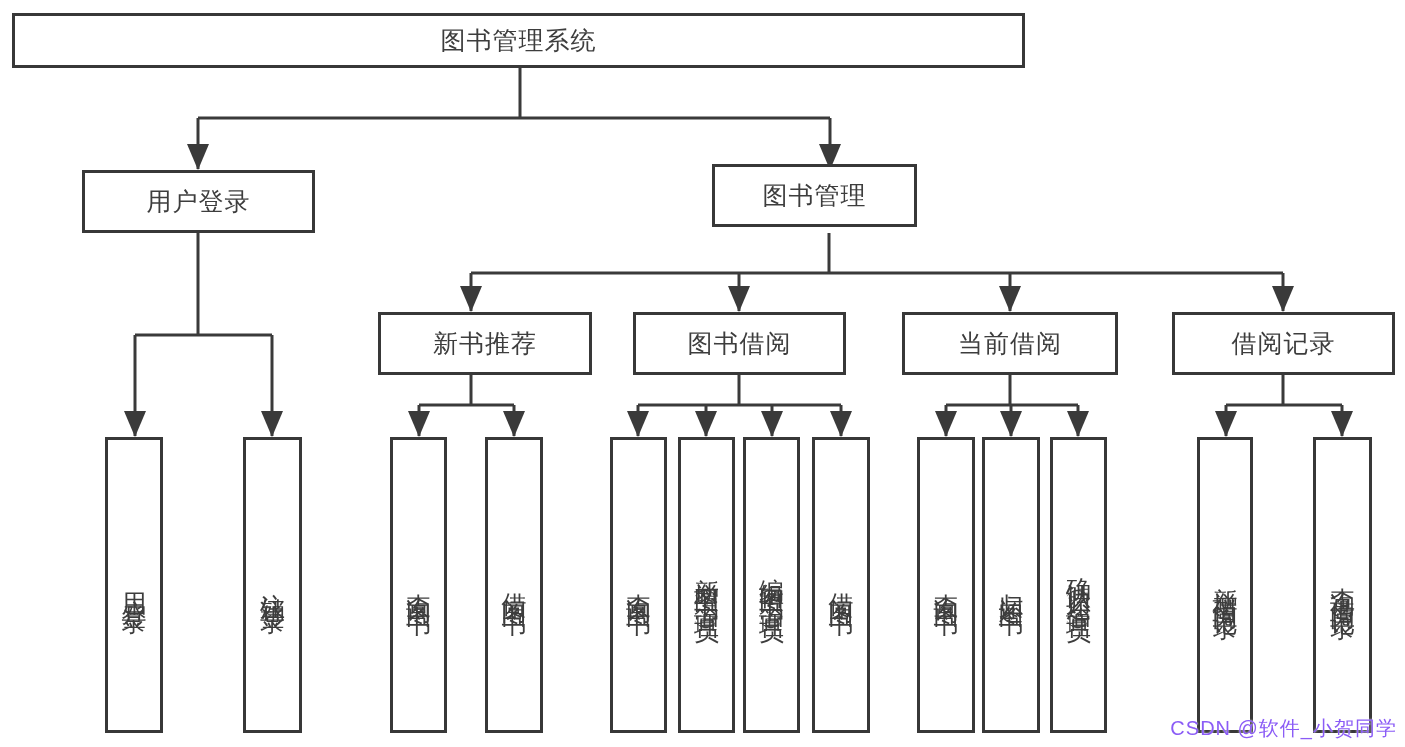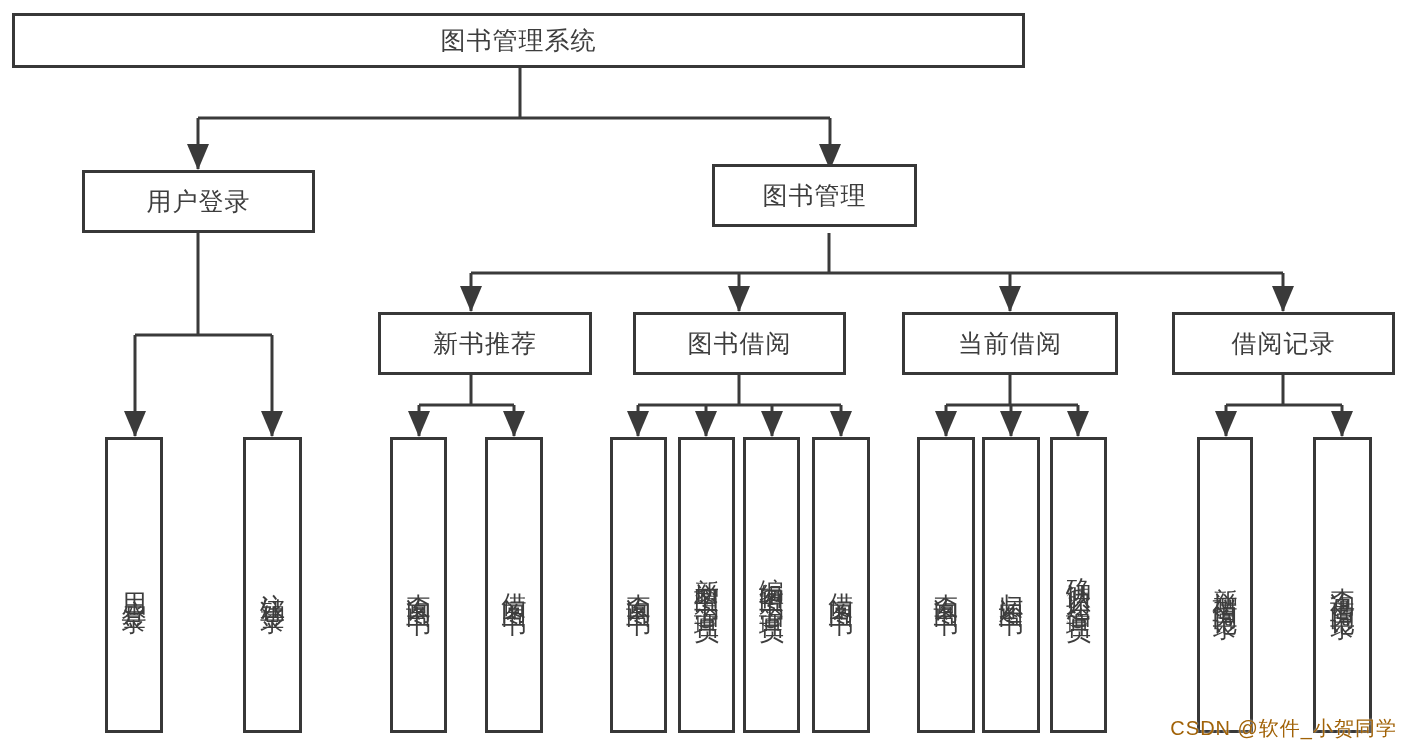--- a/index.html
+++ b/index.html
@@ -43,21 +43,21 @@
     font-size: 25px;
     letter-spacing: 6px;
     line-height: 1;
     white-space: nowrap;
   }
   .watermark {
     position: absolute;
     right: 8px;
     bottom: 5px;
     font-size: 20px;
-    color: #a16207;
+    color: #8b5cf6;
     letter-spacing: 1px;
     white-space: nowrap;
     text-shadow: 0 0 2px #ffffff;
   }
 </style>
 </head>
 <body>
 
 <div class="canvas">
 

